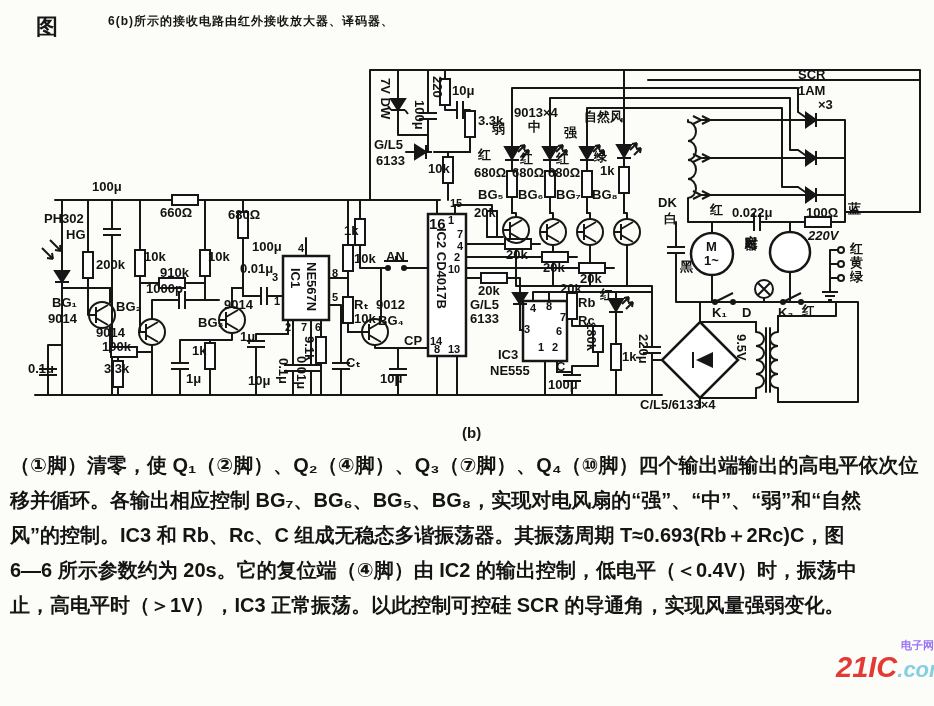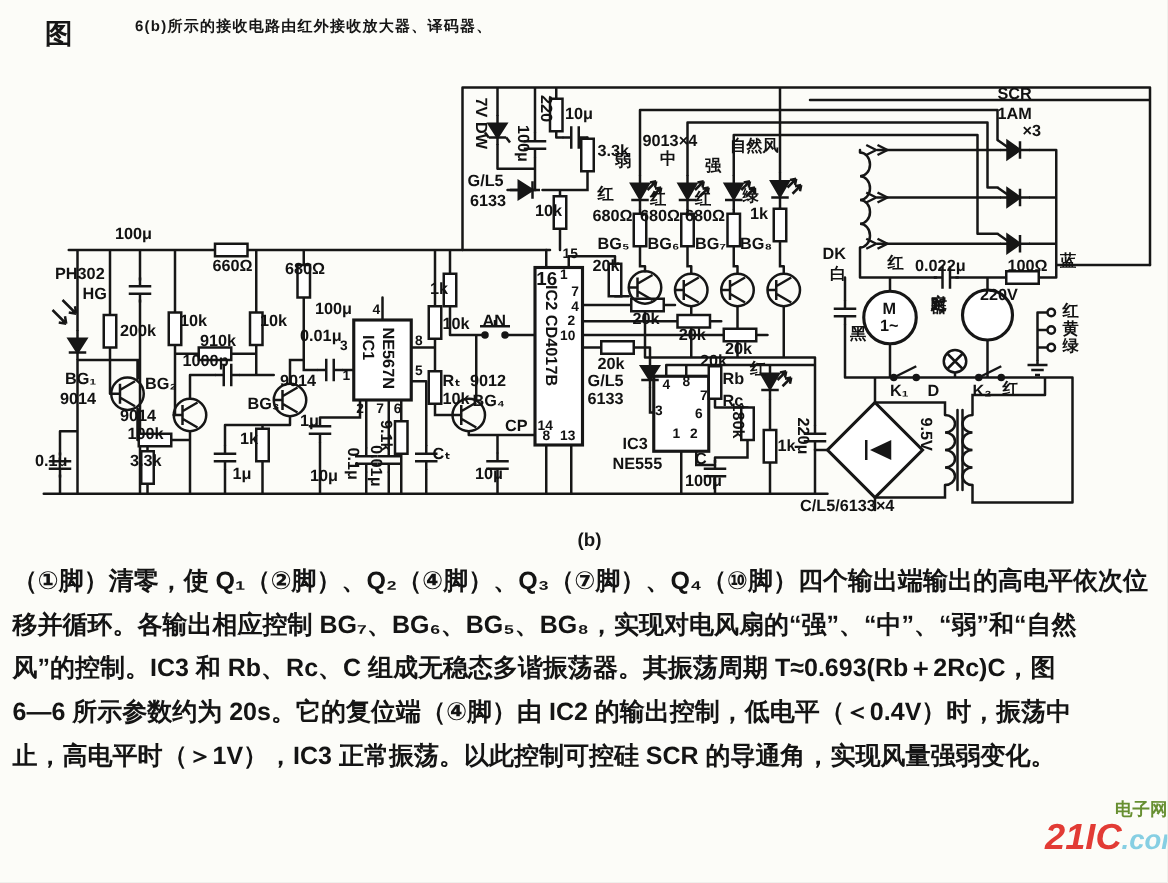--- a/index.html
+++ b/index.html
@@ -10,21 +10,21 @@
   #header .ttl{position:absolute;left:108px;top:13px;font-size:12px;font-weight:700;letter-spacing:1px;}
   #schematic{position:absolute;left:0;top:0;width:934px;height:445px;}
   #circuit-svg{position:absolute;left:0;top:0;}
   .sch-label{position:absolute;font-weight:700;font-size:13px;line-height:1.05;white-space:nowrap;color:#121212;}
   .rot{writing-mode:vertical-rl;}
   .vert{writing-mode:vertical-rl;letter-spacing:2px;}
   #fig-caption{position:absolute;left:462px;top:424px;font-size:15px;font-weight:700;}
   #paragraph{position:absolute;left:10px;top:448px;width:918px;}
   .para-line{height:35px;line-height:35px;font-size:20px;font-weight:700;letter-spacing:0px;white-space:nowrap;color:#141414;}
   #watermark{position:absolute;left:836px;top:640px;width:98px;text-align:right;line-height:1;}
-  #watermark .wm-top{font-size:14px;font-weight:700;color:#4d7c0f;opacity:.85;}
+  #watermark .wm-top{font-size:11px;font-weight:700;color:#8b5cf6;opacity:.85;}
   #watermark .wm-row{margin-top:2px;}
   .wm-main{font-size:29px;font-weight:700;font-style:italic;color:#e23b35;}
   .wm-suffix{font-size:22px;font-weight:700;font-style:italic;color:#86cfe3;}
 </style>
 </head>
 <body>
 
 <div id="screen">
 
   <div id="header">
@@ -253,21 +253,21 @@
         <use href="#sw" x="724" y="302"></use>
         <use href="#sw" x="792" y="302"></use>
       <use href="#lamp" x="764" y="289"></use>
         <use href="#gnd" x="830" y="292"></use>
     </svg>
     <div id="schematic-labels">
         <div class="sch-label" style="left: 92px; top: 180px;">100μ</div>
         <div class="sch-label" style="left: 44px; top: 212px;">PH302</div>
         <div class="sch-label" style="left: 66px; top: 228px;">HG</div>
         <div class="sch-label" style="left: 96px; top: 258px;">200k</div>
-        <div class="sch-label" style="left: 170px; top: 206px; text-align: center;">660Ω</div>
+        <div class="sch-label" style="left: 160px; top: 206px; text-align: center;">660Ω</div>
         <div class="sch-label" style="left: 228px; top: 208px;">680Ω</div>
         <div class="sch-label" style="left: 144px; top: 250px;">10k</div>
         <div class="sch-label" style="left: 208px; top: 250px;">10k</div>
         <div class="sch-label" style="left: 160px; top: 266px;">910k</div>
         <div class="sch-label" style="left: 146px; top: 282px;">1000p</div>
         <div class="sch-label" style="left: 52px; top: 296px;">BG₁</div>
         <div class="sch-label" style="left: 48px; top: 312px;">9014</div>
         <div class="sch-label" style="left: 116px; top: 300px;">BG₂</div>
         <div class="sch-label" style="left: 96px; top: 326px;">9014</div>
         <div class="sch-label" style="left: 102px; top: 340px;">100k</div>
@@ -367,21 +367,21 @@
         <div class="sch-label rot" style="left: 636px; top: 334px;">220μ</div>
         <div class="sch-label" style="left: 798px; top: 68px;">SCR</div>
         <div class="sch-label" style="left: 798px; top: 84px;">1AM</div>
         <div class="sch-label" style="left: 818px; top: 98px;">×3</div>
         <div class="sch-label" style="left: 658px; top: 196px;">DK</div>
         <div class="sch-label" style="left: 664px; top: 212px;">白</div>
         <div class="sch-label" style="left: 710px; top: 203px;">红</div>
         <div class="sch-label" style="left: 732px; top: 206px;">0.022μ</div>
         <div class="sch-label" style="left: 806px; top: 206px;">100Ω</div>
         <div class="sch-label" style="left: 848px; top: 202px;">蓝</div>
-        <div class="sch-label" style="left: 784px; top: 229px;">220V</div>
+        <div class="sch-label" style="left: 808px; top: 229px; font-style: italic;">220V</div>
         <div class="sch-label" style="left: 850px; top: 242px;">红</div>
         <div class="sch-label" style="left: 850px; top: 256px;">黄</div>
         <div class="sch-label" style="left: 850px; top: 270px;">绿</div>
         <div class="sch-label" style="left: 706px; top: 240px;">M</div>
         <div class="sch-label" style="left: 704px; top: 254px;">1~</div>
         <div class="sch-label vert" style="left: 744px; top: 224px;">定时器</div>
         <div class="sch-label" style="left: 680px; top: 260px;">黑</div>
         <div class="sch-label" style="left: 712px; top: 306px;">K₁</div>
         <div class="sch-label" style="left: 742px; top: 306px;">D</div>
         <div class="sch-label" style="left: 778px; top: 306px;">K₂</div>

